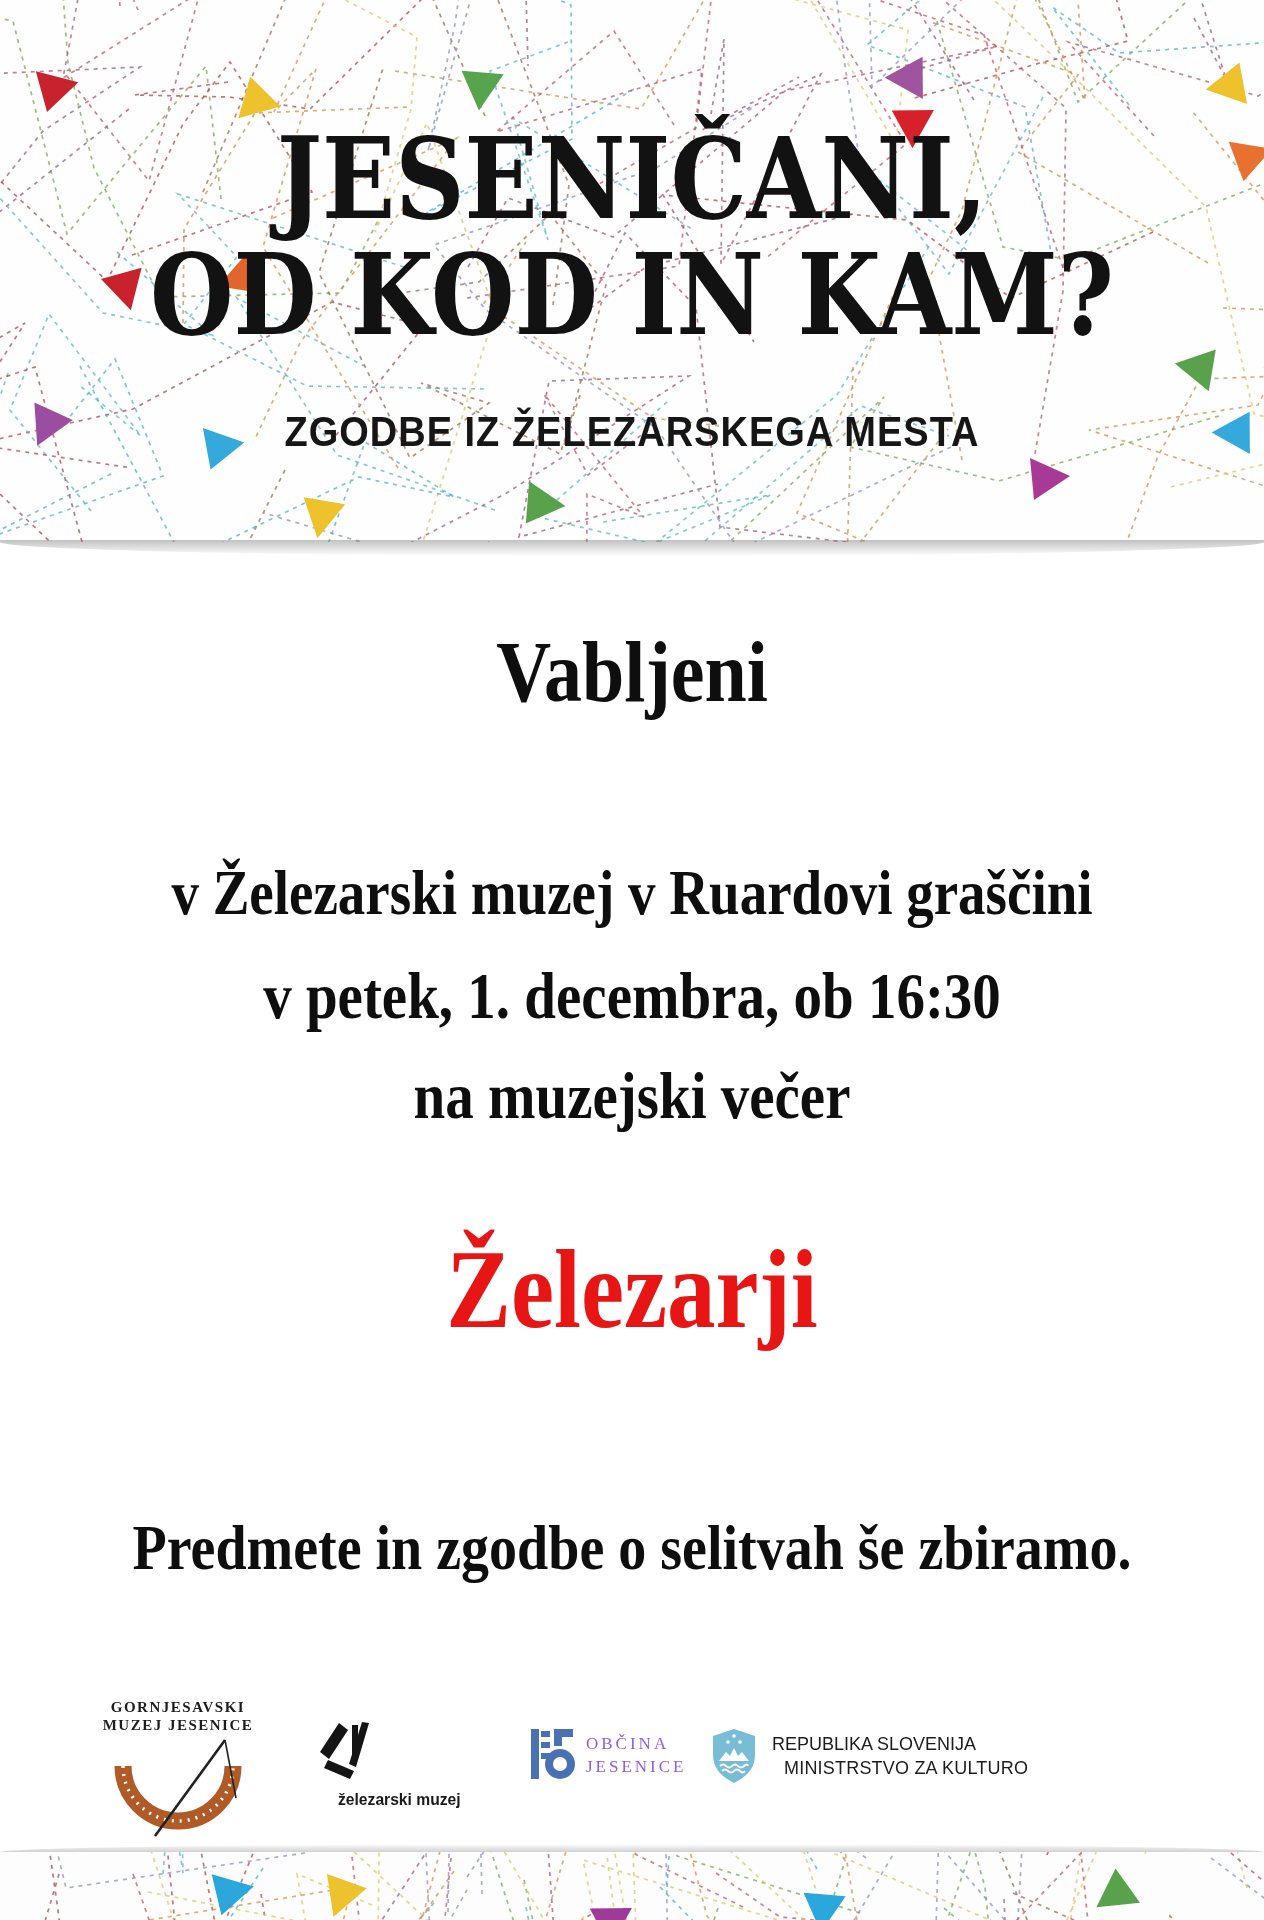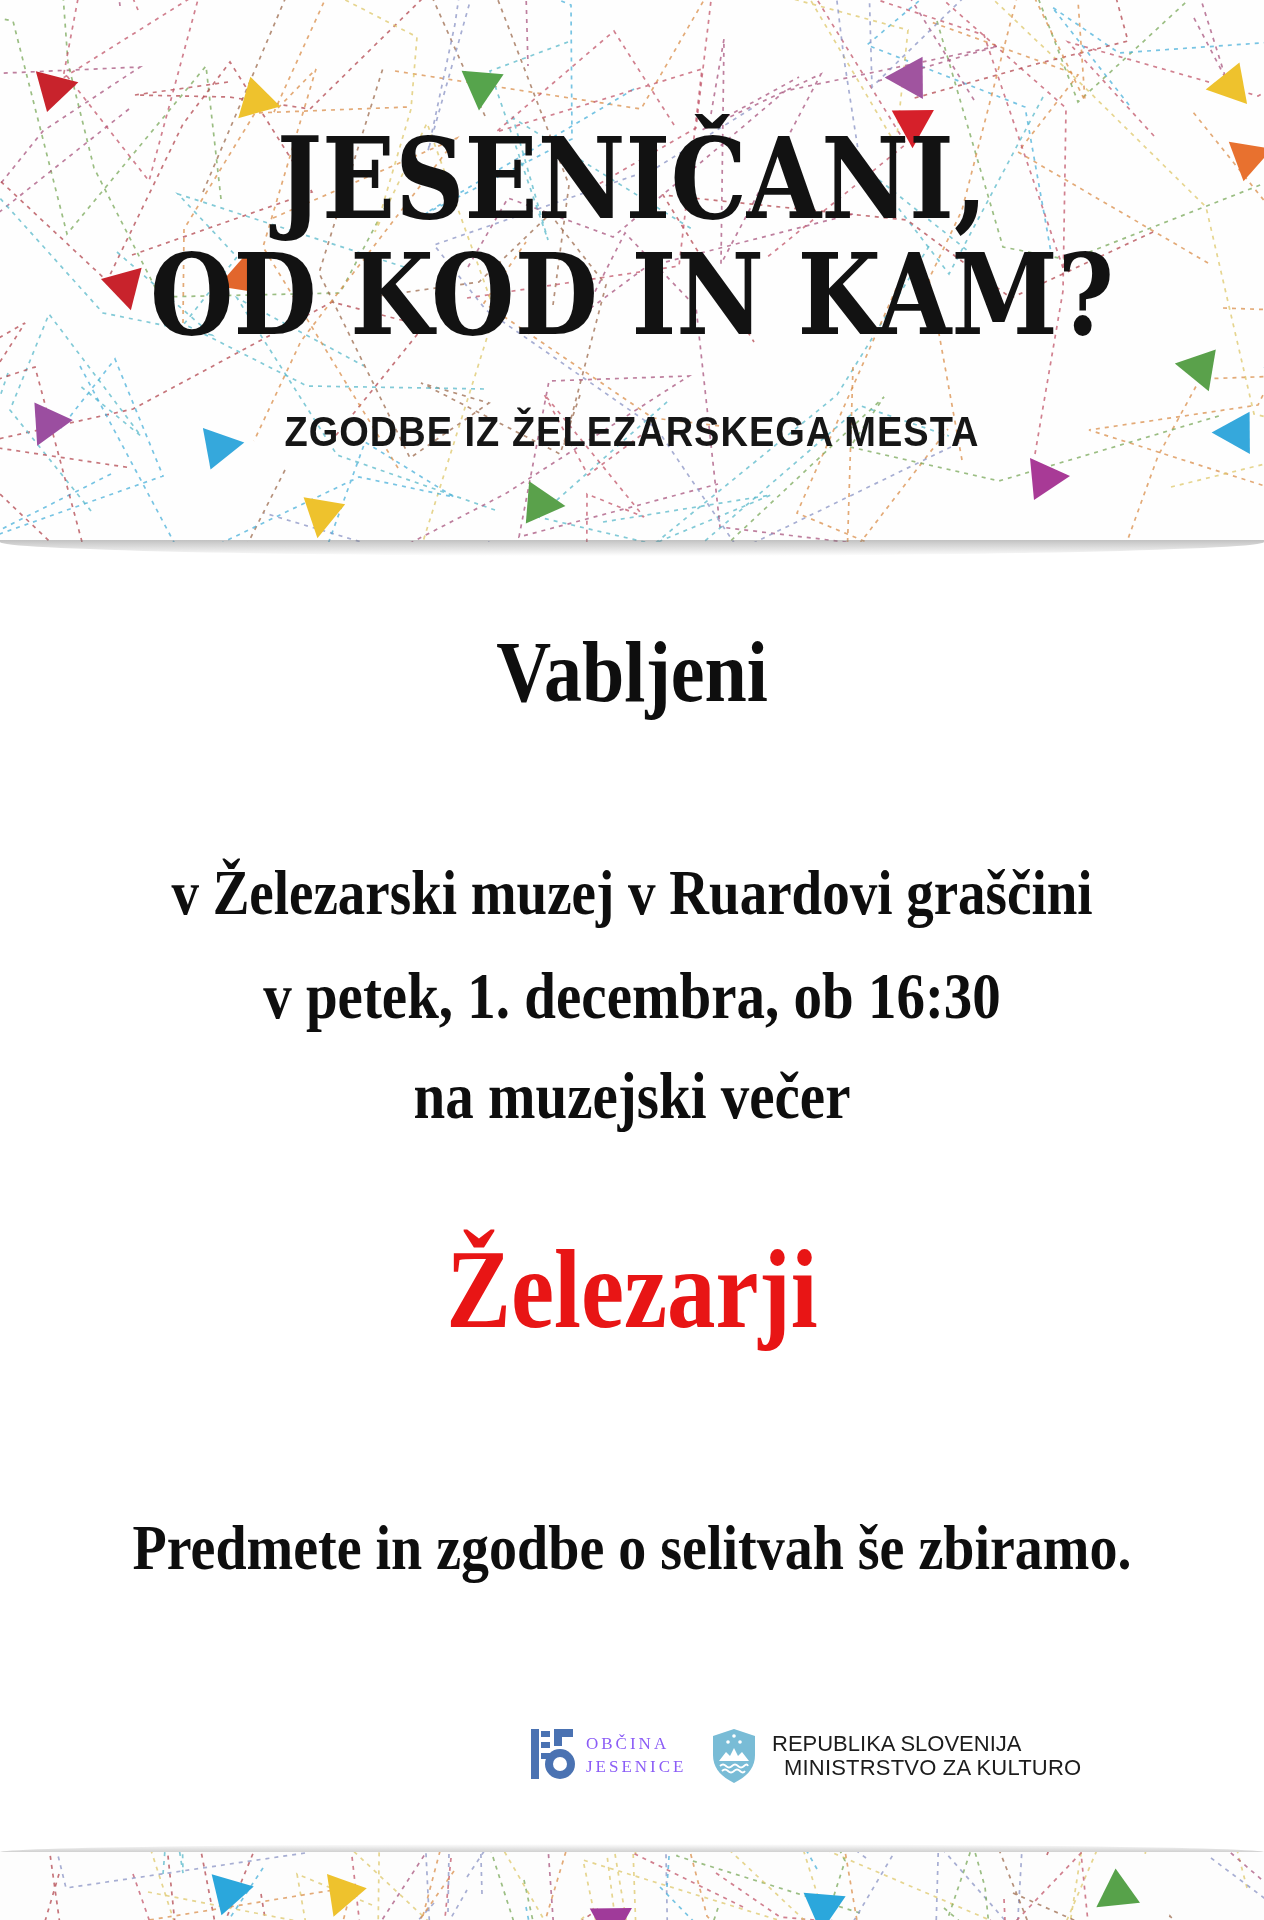--- a/index.html
+++ b/index.html
@@ -36,21 +36,21 @@
             letter-spacing:1.5px;color:#1d1d1d;}
   .zm{left:296px;top:30px;width:190px;}
   .zm .txt{margin-top:4px;margin-left:42px;font-family:"Liberation Sans",sans-serif;font-weight:bold;
            font-size:17px;color:#1a1a1a;transform:scaleX(0.92);transform-origin:left;white-space:nowrap;}
   .oj{left:528px;top:36px;width:200px;}
   .oj .emblem{position:absolute;left:0;top:0;}
   .oj .txt{position:absolute;left:58px;top:6px;font-family:"Liberation Serif",serif;font-size:17px;
            line-height:23px;letter-spacing:3px;}
   .rs{left:712px;top:38px;width:300px;}
   .rs .shield{position:absolute;left:0;top:0;}
-  .rs .txt{position:absolute;left:60px;top:4px;font-family:"Liberation Sans",sans-serif;font-size:22px;
+  .rs .txt{position:absolute;left:60px;top:4px;font-family:"Liberation Sans",sans-serif;font-size:18px;
            line-height:24px;color:#1c1c1c;white-space:nowrap;}
   .rs .txt .b{font-weight:normal;letter-spacing:0.2px;margin-left:12px;}
   .spkz{left:1030px;top:10px;width:160px;text-align:center;}
   .spkz .acr{font-family:"Liberation Sans",sans-serif;font-weight:bold;font-size:58px;line-height:58px;
              letter-spacing:-1px;transform:scaleY(1.08);transform-origin:center top;}
   .spkz .caron{position:absolute;right:18px;top:-8px;width:26px;height:9px;background:#e89a3a;
                transform:rotate(-18deg) skewX(-20deg);}
   .spkz .cap{margin-top:-3px;font-size:8.5px;font-weight:bold;letter-spacing:0.4px;white-space:nowrap;}
   
   .bottom-strip{position:absolute;left:0;top:1852px;width:1264px;height:68px;background:#fdfdfd;overflow:hidden;}
@@ -162,21 +162,40 @@
 
   <div class="body-line invite">Vabljeni</div>
   <div class="body-line venue">v Železarski muzej v Ruardovi graščini</div>
   <div class="body-line datetime">v petek, 1. decembra, ob 16:30</div>
   <div class="body-line eventln">na muzejski večer</div>
   <div class="body-line eventtitle" style="color: rgb(232, 21, 21);">Železarji</div>
   <div class="body-line closing">Predmete in zgodbe o selitvah še zbiramo.</div>
 
   <div class="logos-row">
 
-
+    <div class="logo gmj">
+      <div class="txt">GORNJESAVSKI</div>
+      <div class="txt">MUZEJ JESENICE</div>
+      <svg width="150" height="102" viewBox="0 0 150 102" style="margin-top:2px;">
+        <path d="M20,30 A55,55 0 0 0 130,30" fill="none" stroke="#b05a28" stroke-width="17"></path>
+        <path d="M20,30 A55,55 0 0 0 130,30" fill="none" stroke="#ffffff" stroke-width="3.4" stroke-dasharray="2 6"></path>
+        <line x1="122" y1="4" x2="52" y2="100" stroke="#222222" stroke-width="2.6"></line>
+        <line x1="122" y1="4" x2="133" y2="62" stroke="#222222" stroke-width="1.6"></line>
+      </svg>
+    </div>
+
+    <div class="logo zm">
+      <svg width="72" height="62" viewBox="0 0 72 62" style="margin-left:18px;">
+        <path d="M6,32 L25,3 L34,10 L15,39 Z" fill="#141414"></path>
+        <path d="M38,5 L44,5 L44,36 L38,36 Z" fill="#141414"></path>
+        <path d="M48,2 L55,3 L42,47 L35,44 Z" fill="#141414"></path>
+        <path d="M14,40 L40,51 L36,59 L10,48 Z" fill="#141414"></path>
+      </svg>
+      <div class="txt">železarski muzej</div>
+    </div>
 
     <div class="logo oj">
       <svg class="emblem" width="48" height="58" viewBox="0 0 48 58">
         <g fill="#4a72b2">
           <rect x="3" y="3" width="8" height="50"></rect>
           <rect x="13" y="5" width="9" height="6"></rect>
           <rect x="13" y="16" width="9" height="6"></rect>
           <rect x="13" y="27" width="9" height="6"></rect>
           <rect x="26" y="3" width="19" height="8"></rect>
           <rect x="26" y="3" width="8" height="17"></rect>

